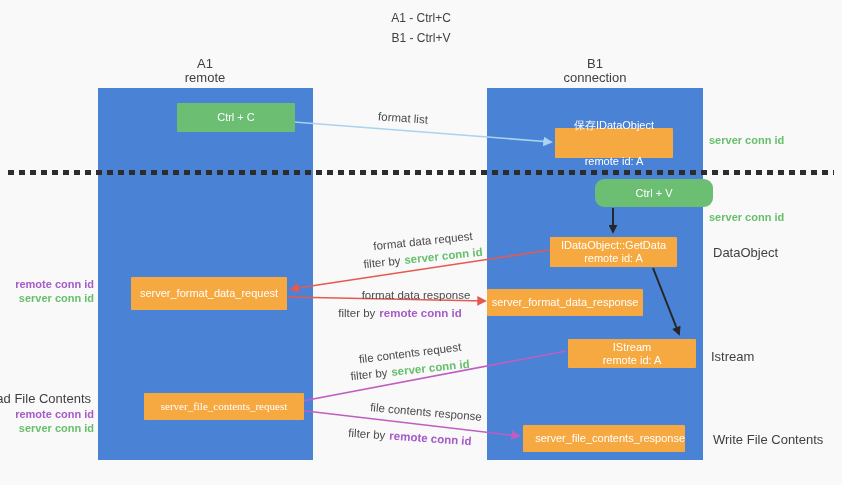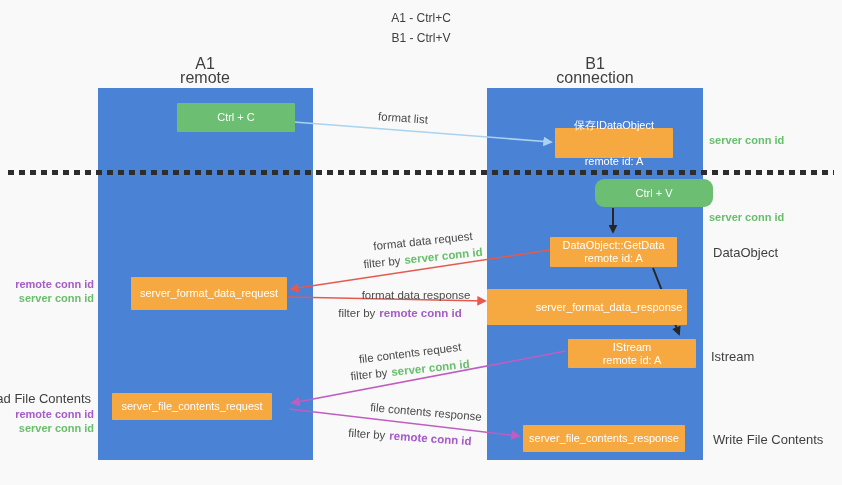--- a/index.html
+++ b/index.html
@@ -1,21 +1,21 @@
 <!DOCTYPE html>
 <html style="--background: #f9f9f9; --column_blue: #4a82d5; --green_box: #6cbe72; --orange_box: #f7a941; --box_text: #ffffff; --green_text: #67bf6b; --purple_text: #a55bc8; --red_arrow: #e5594f; --magenta_arrow: #bf5ec1; --blue_arrow: #a9d3ee; --black_arrow: #262626; --dark_text: #3f3f3f; --label_text: #4b4b4b; --divider: #2d2d2d;"><head>
 <meta charset="utf-8">
 <style>
   html,body{margin:0;padding:0;}
   body{font-family:"Liberation Sans",sans-serif;background:var(--background,#f9f9f9);}
   #canvas{position:relative;width:842px;height:485px;background:var(--background,#f9f9f9);overflow:hidden;}
 
   .title{position:absolute;left:0;top:8px;width:842px;text-align:center;
          font-size:12px;line-height:20px;color:var(--dark_text,#3f3f3f);}
-  .col-header{position:absolute;text-align:center;font-size:16px;line-height:14px;
+  .col-header{position:absolute;text-align:center;font-size:13px;line-height:14px;
               color:var(--dark_text,#3f3f3f);transform:translateX(-50%);}
   .column{position:absolute;top:88px;height:372px;background:var(--column_blue,#4a82d5);}
   #col-a1{left:98px;width:215px;}
   #col-b1{left:487px;width:216px;}
 
   .divider{position:absolute;left:8px;top:170px;width:826px;height:5px;
            background:repeating-linear-gradient(90deg,var(--divider,#2d2d2d) 0 6px,transparent 6px 11px);}
 
   .box{position:absolute;display:flex;flex-direction:column;align-items:center;justify-content:center;
        color:var(--box_text,#fff);font-size:11px;line-height:13px;text-align:center;border-radius:1px;}
@@ -99,42 +99,42 @@
   <div class="box orange" style="left:555px;top:128px;width:118px;height:30px;gap:23px;">
     <div>保存IDataObject</div>
     <div>remote id: A</div>
   </div>
 
   <div class="box green" style="left:555px;top:179px;width:118px;height:28px;border-radius:9px;">
     <span>Ctrl + V</span>
   </div>
 
   <div class="box orange" style="left:550px;top:237px;width:127px;height:30px;">
-    <div>DataObject::GetData</div>
+    <div>IDataObject::GetData</div>
     <div>remote id: A</div>
   </div>
 
   <div class="box orange" style="left:131px;top:277px;width:156px;height:33px;">
     <span>server_format_data_request</span>
   </div>
 
-  <div class="box orange" style="left:487px;top:289px;width:156px;height:36px;padding-left:44px;">
+  <div class="box orange" style="left:487px;top:289px;width:156px;height:27px;">
     <span>server_format_data_response</span>
   </div>
 
   <div class="box orange" style="left:568px;top:339px;width:128px;height:29px;">
     <div>IStream</div>
     <div>remote id: A</div>
   </div>
 
-  <div class="box orange" style="left:112px;top:393px;width:160px;height:27px;">
+  <div class="box orange" style="left:144px;top:393px;width:160px;height:27px;font-family:Liberation Serif, serif;">
     <span>server_file_contents_request</span>
   </div>
 
-  <div class="box orange" style="left:523px;top:425px;width:162px;height:27px;">
+  <div class="box orange" style="left:523px;top:425px;width:162px;height:27px;align-items:flex-end;">
     <span>server_file_contents_response</span>
   </div>
 
   <div class="flow-label" style="left:403px;top:118px;transform:translate(-50%,-50%) rotate(4deg);">
     <span>format list</span>
   </div>
 
   <div class="flow-label" style="left:423px;top:241px;transform:translate(-50%,-50%) rotate(-6deg);">
     <span>format data request</span>
   </div>

